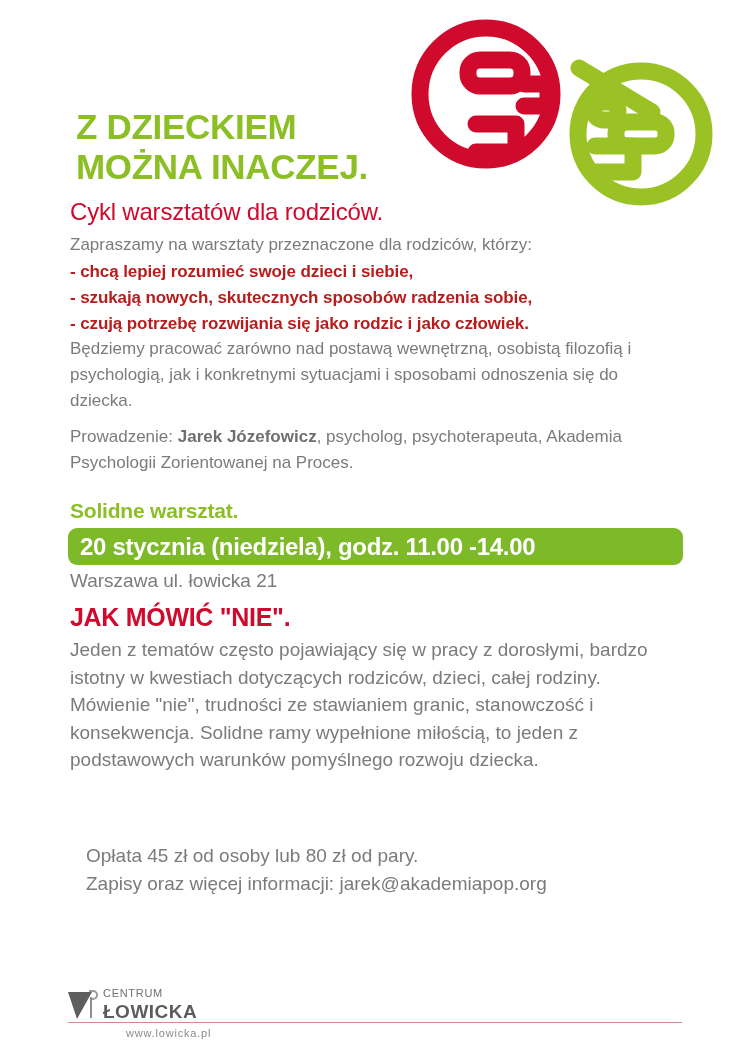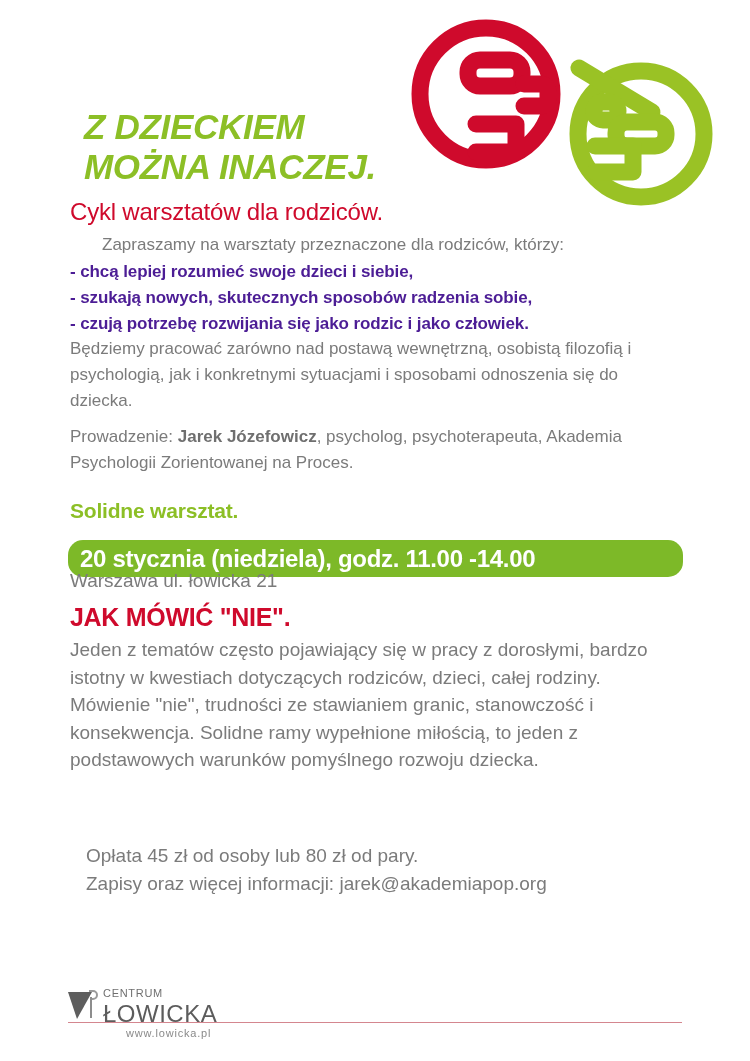--- a/index.html
+++ b/index.html
@@ -28,24 +28,23 @@
     top: 16px;
     left: 398px;
     width: 336px;
     height: 196px;
     pointer-events: none;
   }
 
   
   .headline {
     position: absolute;
-    left: 84px;
+    left: 76px;
     top: 107px;
     width: 420px;
-    font-style: italic;
   }
   .headline-line {
     display: block;
     font-size: 35px;
     font-weight: bold;
     letter-spacing: -0.3px;
     line-height: 1.14;
     color: #8cbf26;
     white-space: nowrap;
   }
@@ -65,31 +64,30 @@
   .intro {
     position: absolute;
     left: 70px;
     top: 232px;
     width: 600px;
   }
   .intro-lead {
     font-size: 17px;
     color: #7b7b7b;
     line-height: 1.48;
-    margin-left: 32px;
   }
   .intro-list {
     margin: 2px 0 0 0;
     padding: 0;
     list-style: none;
   }
   .intro-list li {
     font-size: 17px;
     font-weight: bold;
-    color: #4c1d95;
+    color: #b91c1c;
     line-height: 1.52;
     letter-spacing: -0.1px;
   }
 
   .para {
     position: absolute;
     left: 70px;
     width: 610px;
     font-size: 17px;
     color: #7b7b7b;
@@ -111,24 +109,23 @@
     white-space: nowrap;
   }
 
   .banner {
     position: absolute;
     left: 68px;
     top: 528px;
     width: 615px;
     height: 37px;
     background: #7db928;
-    border-radius: 15px;
+    border-radius: 9px;
     display: flex;
     align-items: center;
-    margin-top: 12px;
   }
   .banner-text {
     color: #ffffff;
     font-size: 24px;
     font-weight: bold;
     letter-spacing: -0.3px;
     padding-left: 12px;
     white-space: nowrap;
   }
 
@@ -201,23 +198,24 @@
   }
   .logo-top {
     display: block;
     font-size: 11px;
     letter-spacing: 0.7px;
     color: #6f6f6f;
   }
   .logo-bottom {
     display: block;
     margin-top: 3px;
-    font-size: 24px;
+    font-size: 19px;
     letter-spacing: 0.5px;
     color: #5c5c5c;
+    font-weight: bold;
   }
 
   .footer-rule {
     position: absolute;
     left: 68px;
     top: 1022px;
     width: 614px;
     height: 1px;
     background: #d4868f;
   }

